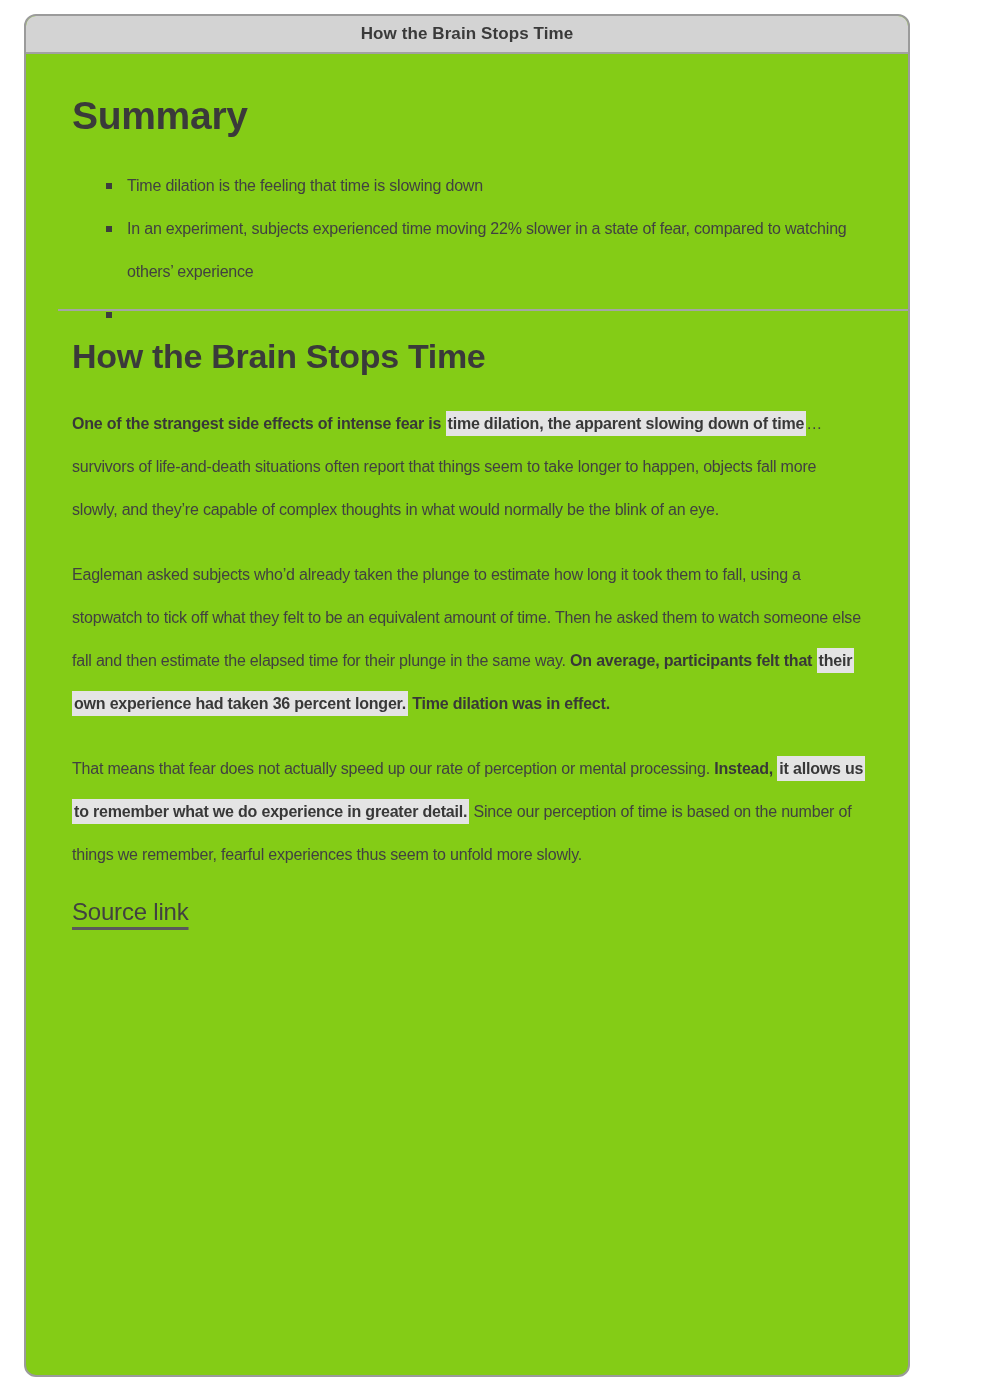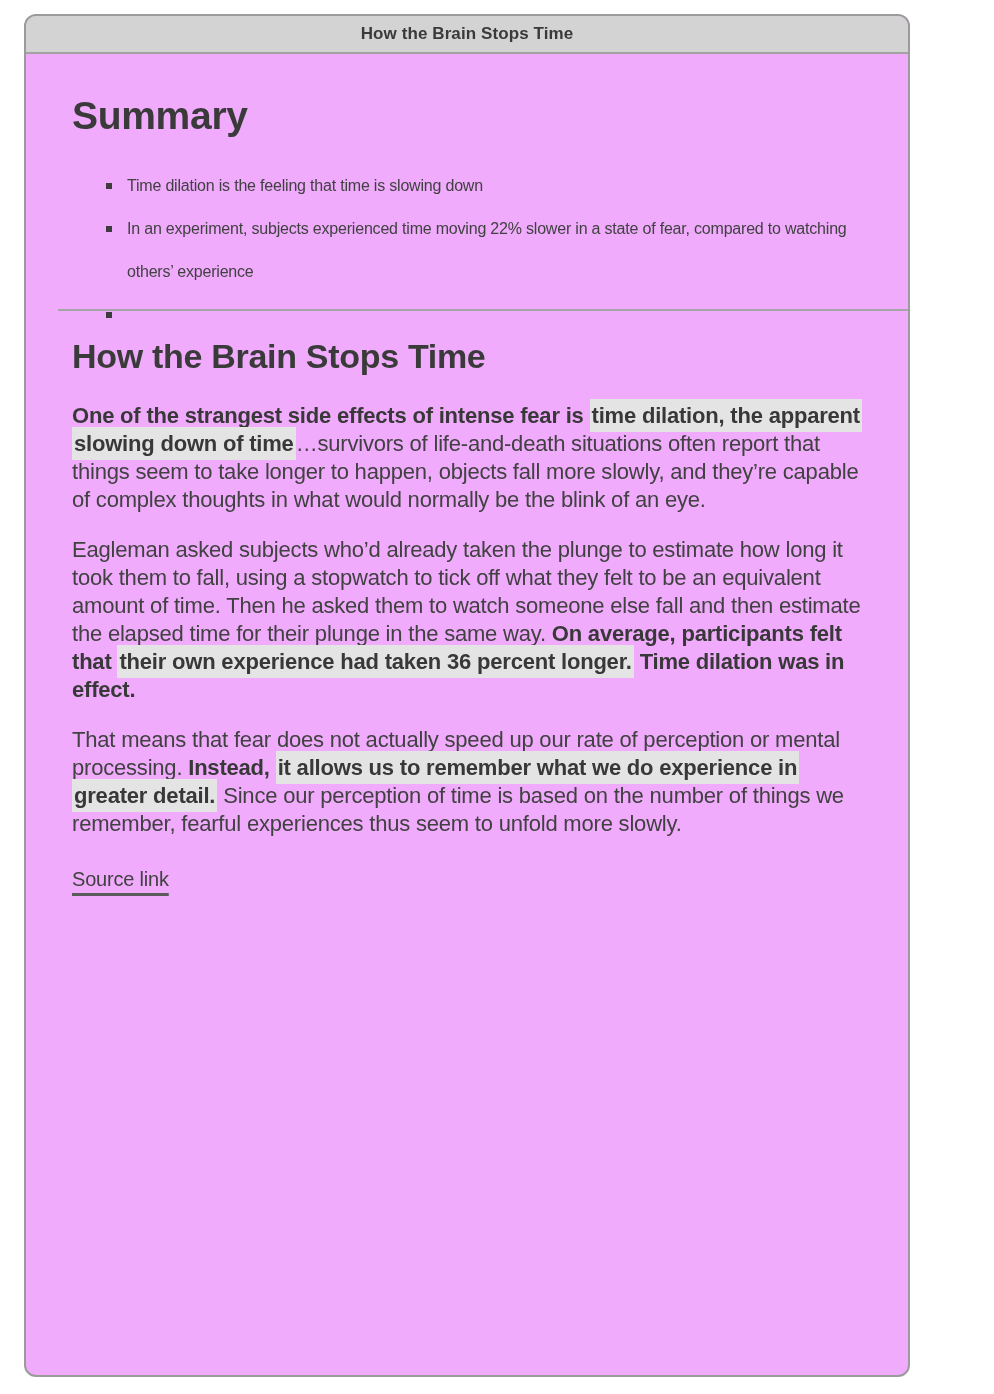--- a/index.html
+++ b/index.html
@@ -19,21 +19,21 @@
     height: 1394px;
     background: #ffffff;
     position: relative;
   }
   .card {
     position: absolute;
     left: 24px;
     top: 14px;
     width: 886px;
     min-height: 1363px;
-    background: #f0abfc;
+    background: #84cc16;
     border: 2px solid var(--border);
     border-radius: 12px;
     overflow: hidden;
   }
   .titlebar {
     height: 38px;
     background: var(--titlebar-bg);
     border-bottom: 2px solid #a2a2a2;
     display: flex;
     align-items: center;
@@ -85,43 +85,42 @@
     width: 888px;
   }
   h2.article-heading {
     font-size: 34px;
     font-weight: 700;
     color: #3a3a3a;
     letter-spacing: -0.3px;
     margin: 26px 0 26px 0;
   }
   p.paragraph {
-    font-size: 22px;
-    line-height: 28px;
+    font-size: 16px;
+    line-height: 43px;
     letter-spacing: -0.2px;
     color: var(--text);
     max-width: 878px;
     margin: 0 0 22px 0;
   }
   .seg-b {
     font-weight: 700;
     color: #383838;
   }
   .seg-hl {
     font-weight: 700;
     color: #383838;
     background: var(--highlight);
     padding: 4px 2px;
     box-decoration-break: clone;
     -webkit-box-decoration-break: clone;
   }
   a.source-link {
     display: inline-block;
-    margin-top: 8px;
-    font-size: 20px;
+    font-size: 24px;
     letter-spacing: -0.2px;
     color: #414141;
     text-decoration-thickness: 2.5px;
     text-underline-offset: 7px;
     text-decoration-color: #5a5a5a;
   }
 </style>
 </head>
 <body>
 

